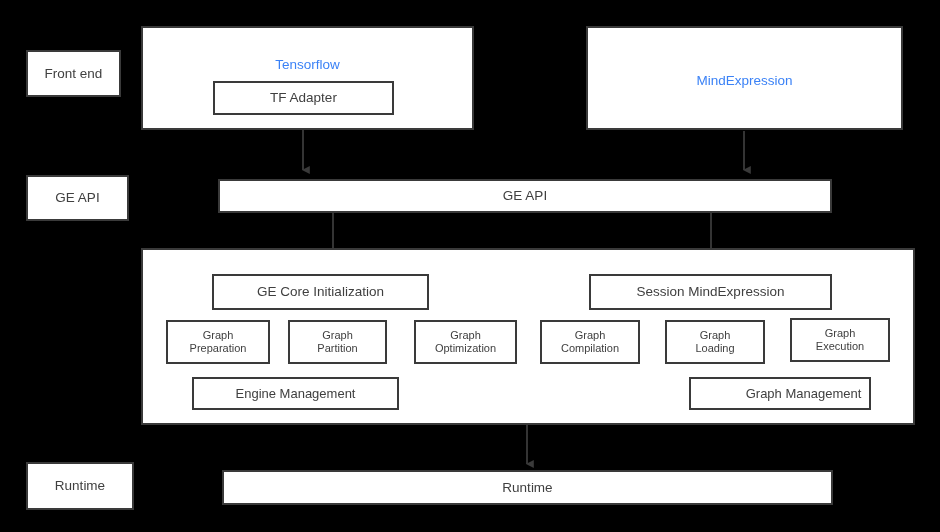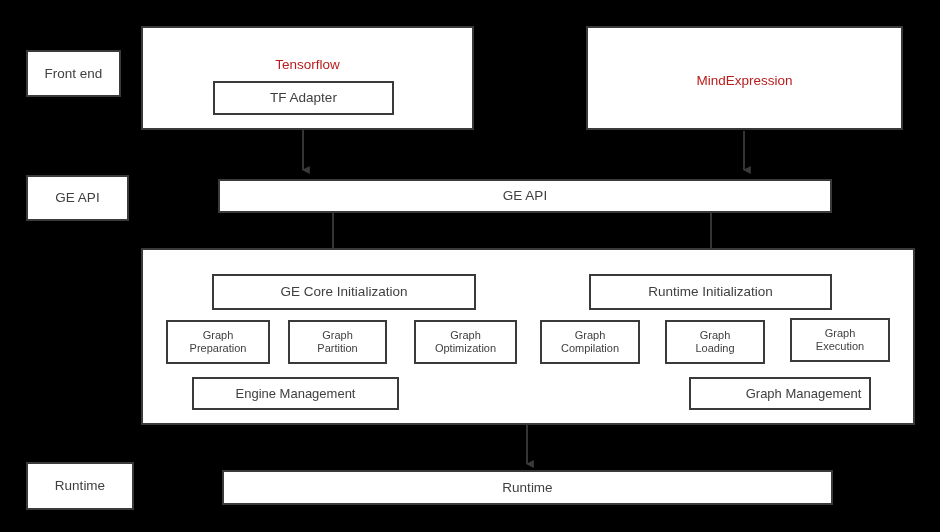--- a/index.html
+++ b/index.html
@@ -37,21 +37,21 @@
   }
   .container-box {
     display: block;
     border: 2px solid #3a3a3a;
   }
   .group-title {
     position: absolute;
     left: 0;
     right: 0;
     text-align: center;
-    color: #b91c1c;
+    color: #3b82f6;
     font-size: 13.5px;
   }
   .wide-box {
     font-size: 13.5px;
   }
   .small-box {
     font-size: 11px;
   }
   .mgmt-box {
     font-size: 13px;
@@ -97,23 +97,23 @@
   <div class="box container-box" style="left:586px; top:26px; width:317px; height:104px;">
     <div class="group-title" style="top:45px;">MindExpression</div>
   </div>
 
   <div class="box wide-box" style="left:213px; top:81px; width:181px; height:34px;">TF Adapter</div>
 
   <div class="box wide-box" style="left:218px; top:179px; width:614px; height:34px;">GE API</div>
 
   <div class="box container-box" style="left:141px; top:248px; width:774px; height:177px;"></div>
 
-  <div class="box wide-box" style="left:212px; top:274px; width:264px; height:36px;">GE Core Initialization</div>
+  <div class="box wide-box" style="left:212px; top:274px; width:217px; height:36px;">GE Core Initialization</div>
 
-  <div class="box wide-box" style="left:589px; top:274px; width:243px; height:36px;">Runtime Initialization</div>
+  <div class="box wide-box" style="left:589px; top:274px; width:243px; height:36px;">Session MindExpression</div>
 
   <div class="box small-box" style="left:166px; top:320px; width:104px; height:44px;">Graph
 Preparation</div>
 
   <div class="box small-box" style="left:288px; top:320px; width:99px; height:44px;">Graph
 Partition</div>
 
   <div class="box small-box" style="left:414px; top:320px; width:103px; height:44px;">Graph
 Optimization</div>
 

